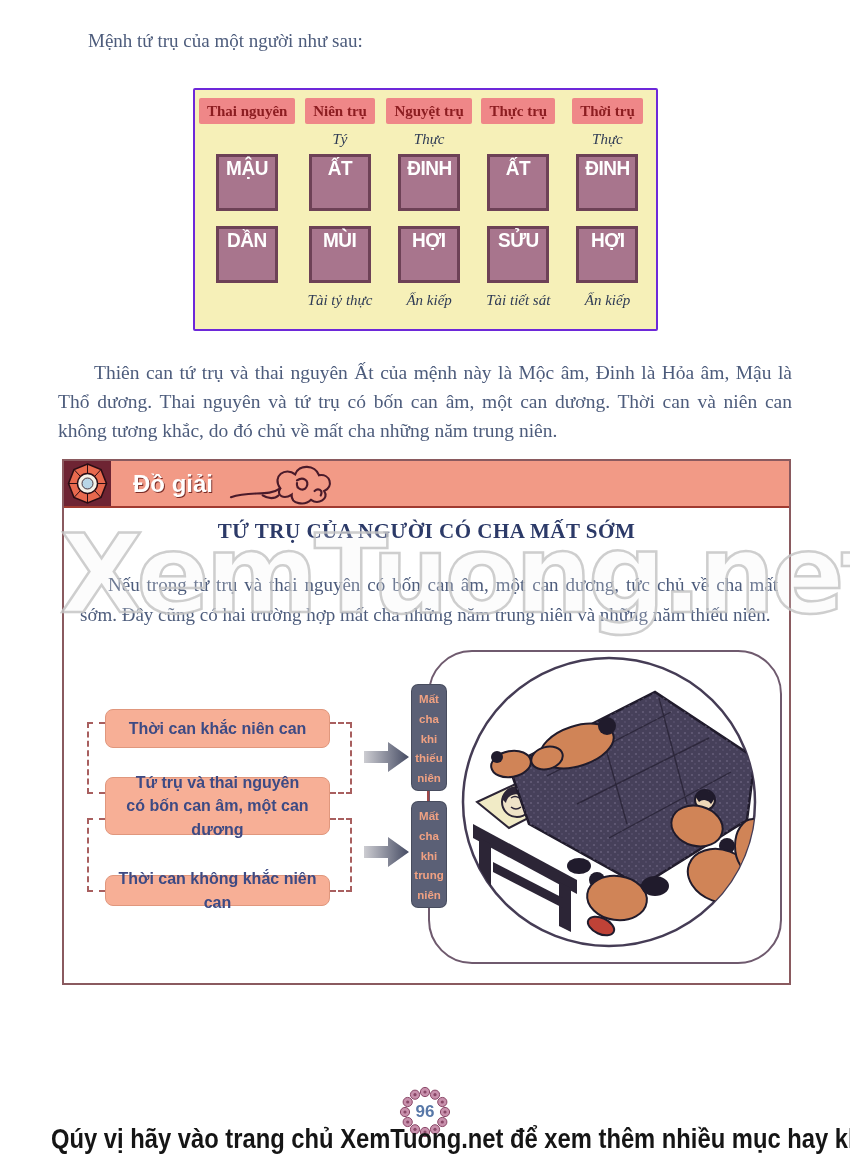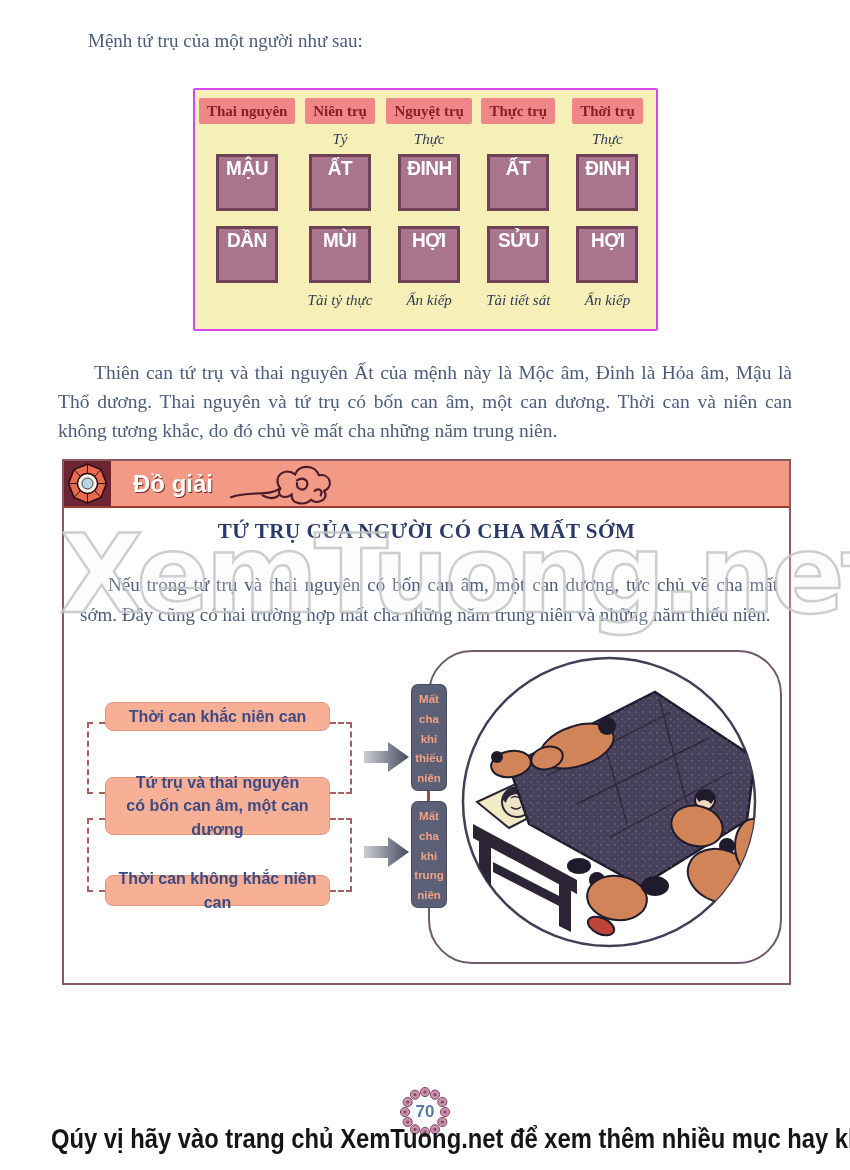--- a/index.html
+++ b/index.html
@@ -4,21 +4,21 @@
 <style>
   html,body{margin:0;padding:0;background:#ffffff;}
   .page{position:relative;width:850px;height:1170px;background:#ffffff;overflow:hidden;
         font-family:"Liberation Serif",serif;}
 
   
   .intro{position:absolute;left:88px;top:30px;font-size:19px;color:#4d5c7c;}
 
   
   .ptable{position:absolute;left:193px;top:88px;width:465px;height:243px;
-          background:#f6f0b8;border:2px solid #d946ef;border-radius:2px;
+          background:#f6f0b8;border:2px solid #6d28d9;border-radius:2px;
           display:flex;box-sizing:border-box;padding:8px 4px 6px 4px;}
   .pcol{flex:1;display:flex;flex-direction:column;align-items:center;}
   .chip{background:#ef8788;color:#8c1d21;font-weight:bold;font-size:15px;
         padding:3px 8px;border-radius:2px;min-height:20px;line-height:20px;white-space:nowrap;}
   .toplabel{height:30px;line-height:30px;font-style:italic;font-size:15px;color:#2f3b55;}
   .cellbox{width:62px;height:57px;background:#a8758d;border:3px solid #6d4156;
            box-sizing:border-box;display:flex;justify-content:center;}
   .cellbox span{color:#ffffff;font-family:"Liberation Sans",sans-serif;font-weight:bold;
                 font-size:20px;letter-spacing:-0.5px;transform:scaleX(0.95);}
   .rowgap{height:15px;}
@@ -46,21 +46,21 @@
   .watermark{position:absolute;left:60px;top:512px;width:748px;text-align:center;z-index:6;
              font-family:"DejaVu Sans",sans-serif;font-weight:bold;font-size:108px;
              letter-spacing:-4px;color:rgba(240,240,240,0.25);
              -webkit-text-stroke:2.5px #c6c6c6;opacity:0.85;pointer-events:none;white-space:nowrap;}
 
   
   .cond{position:absolute;left:41px;width:225px;background:#f7af96;border:1px solid #e0977d;
         border-radius:8px;box-sizing:border-box;display:flex;align-items:center;justify-content:center;
         font-family:"Liberation Sans",sans-serif;font-weight:bold;font-size:16px;color:#3d4a84;
         text-align:center;white-space:pre-line;line-height:1.45;}
-  .cond.a{top:241px;height:29px;}
+  .cond.a{top:248px;height:39px;}
   .cond.b{top:316px;height:58px;}
   .cond.c{top:414px;height:31px;}
   .bracket{position:absolute;box-sizing:border-box;}
   .bracket.left{border-left:2px dashed #a85f5f;border-top:2px dashed #a85f5f;border-bottom:2px dashed #a85f5f;}
   .bracket.right{border-right:2px dashed #a85f5f;border-top:2px dashed #a85f5f;border-bottom:2px dashed #a85f5f;}
   .bl1{left:23px;top:261px;width:18px;height:72px;}
   .bl2{left:23px;top:357px;width:18px;height:74px;}
   .br1{left:266px;top:261px;width:22px;height:72px;}
   .br2{left:266px;top:357px;width:22px;height:74px;}
   .arrow{position:absolute;width:46px;height:34px;}
@@ -322,18 +322,18 @@
           <circle cx="18" cy="10.7" r="1.6" fill="#8a4868"></circle>
         <circle cx="28" cy="8" r="4.6" fill="#c890ac" stroke="#8a4868"></circle>
           <circle cx="28" cy="8" r="1.6" fill="#8a4868"></circle>
         <circle cx="38" cy="10.7" r="4.6" fill="#c890ac" stroke="#8a4868"></circle>
           <circle cx="38" cy="10.7" r="1.6" fill="#8a4868"></circle>
         <circle cx="45.3" cy="18" r="4.6" fill="#c890ac" stroke="#8a4868"></circle>
           <circle cx="45.3" cy="18" r="1.6" fill="#8a4868"></circle>
         <circle cx="28" cy="28" r="13.5" fill="#ffffff"></circle>
       </g>
     </svg>
-    <div class="pagenum">70</div>
+    <div class="pagenum">96</div>
   </div>
 
   <div class="footer">Qúy vị hãy vào trang chủ XemTuong.net để xem thêm nhiều mục hay khác</div>
 
 </div>
 
 </body></html>

